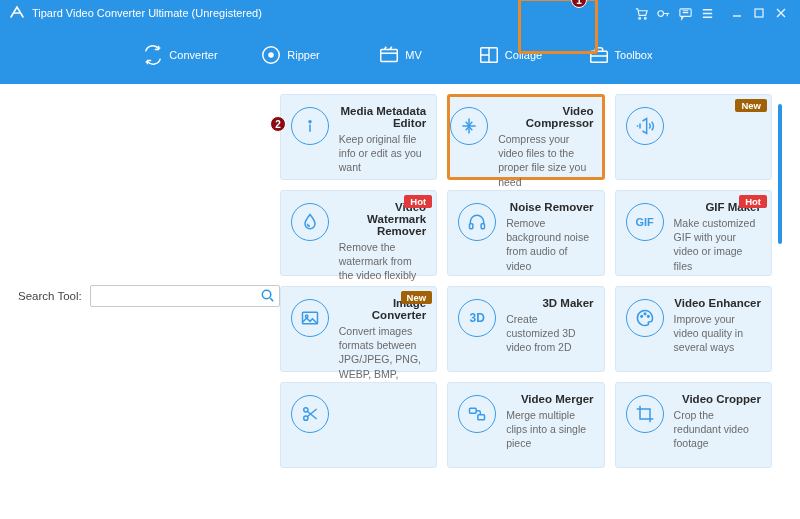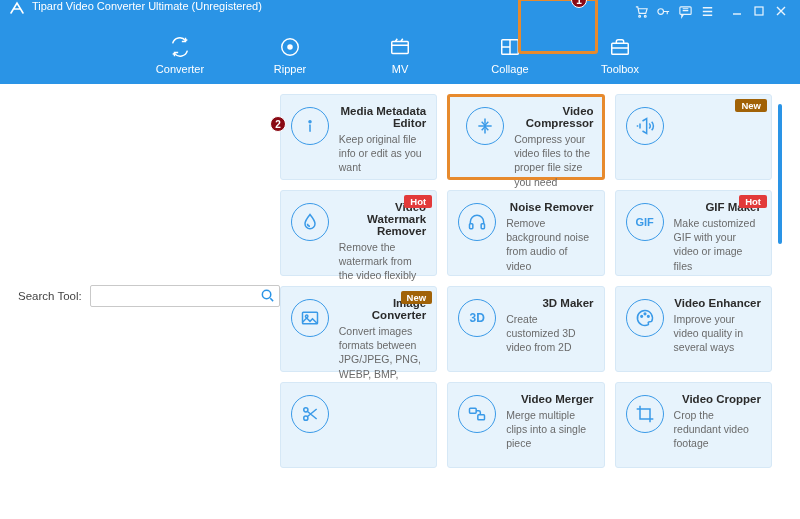--- a/index.html
+++ b/index.html
@@ -1,28 +1,28 @@
 <!DOCTYPE html>
 <html><head>
 <meta charset="utf-8">
 <style>
 * { margin: 0; padding: 0; box-sizing: border-box; font-family: -apple-system, "Segoe UI", Arial, sans-serif; }
 body { width: 800px; height: 519px; background: #f0f0f0; overflow: hidden; }
 .app { width: 800px; height: 519px; display: flex; flex-direction: column; background: #fff; box-shadow: 0 0 6px rgba(0,0,0,.2); }
 
 
-.titlebar { height: 26px; background: #2a94e6; display: flex; padding: 0 8px; color: #fff; font-size: 11px; }
+.titlebar { height: 26px; background: #2a94e6; display: flex; align-items: center; padding: 0 8px; color: #fff; font-size: 11px; }
 .titlebar .logo { width: 18px; height: 18px; margin-right: 6px; display: flex; align-items: center; justify-content: center; }
 .titlebar .spacer { flex: 1; }
 .titlebar .winbtn { width: 22px; height: 22px; display: flex; align-items: center; justify-content: center; cursor: pointer; opacity: .9; }
 .titlebar .winbtn svg { stroke: #fff; }
 
 
 .navbar { height: 58px; background: #2a94e6; display: flex; justify-content: center; gap: 34px; padding-top: 4px; }
-.navitem { width: 76px; height: 50px; display: flex; flex-direction: column; align-items: center; justify-content: center; color: #fff; cursor: pointer; gap: 5px; border-radius: 4px; position: relative; }
+.navitem { width: 76px; height: 50px; display: flex; flex-direction: row; align-items: center; justify-content: center; color: #fff; cursor: pointer; gap: 5px; border-radius: 4px; position: relative; }
 .navitem .navlabel { font-size: 11px; }
 .navitem svg { stroke: #fff; fill: none; }
 
 
 .callout-box { position: absolute; border: 3px solid #e78a2d; border-radius: 3px; pointer-events: none; }
 .callout-num { position: absolute; width: 16px; height: 16px; border-radius: 50%; background: #8a0a14; color: #fff; font-size: 10px; font-weight: bold; display: flex; align-items: center; justify-content: center; border: 1px solid #fff; z-index: 5; }
 
 
 .content { flex: 1; padding: 10px 18px 12px 18px; display: flex; position: relative; }
 .searchrow { display: flex; align-items: center; gap: 8px; margin-bottom: 10px; }
@@ -39,21 +39,21 @@
 .card { background: #e7f3fc; border: 1px solid #d6e8f6; border-radius: 3px; padding: 10px 10px 8px 10px; display: flex; gap: 10px; position: relative; cursor: pointer; }
 .card .cicon { width: 38px; height: 38px; border: 1.5px solid #3a9ae8; border-radius: 50%; display: flex; align-items: center; justify-content: center; flex-shrink: 0; margin-top: 2px; }
 .card .cicon svg { stroke: #3a9ae8; fill: none; }
 .card .ctext { flex: 1; min-width: 0; }
 .card .ctitle { font-size: 11.5px; font-weight: 600; color: #2b2b2b; margin-bottom: 3px; text-align: right; }
 .card .cdesc { font-size: 10.5px; color: #6a6a6a; line-height: 1.35; }
 .badge { position: absolute; top: 4px; right: 4px; font-size: 9.5px; color: #fff; padding: 1px 6px; border-radius: 2px; font-weight: 600; }
 .badge.hot { background: #e23a3a; }
 .badge.new { background: #a16207; }
 
-.card.highlighted { border: 3px solid #e78a2d; padding: 8px 8px 6px 16px; }
+.card.highlighted { border: 3px solid #e78a2d; padding: 8px 8px 6px 0; }
 </style>
 </head>
 <body>
 
 <div class="app">
 
   <div class="titlebar">
     <span class="logo">
       <svg width="16" height="16" viewBox="0 0 16 16">
           <path d="M2 12 L8 2 L14 12 M5 8 L11 8" stroke="#fff" stroke-width="1.6" fill="none" stroke-linecap="round"></path>

